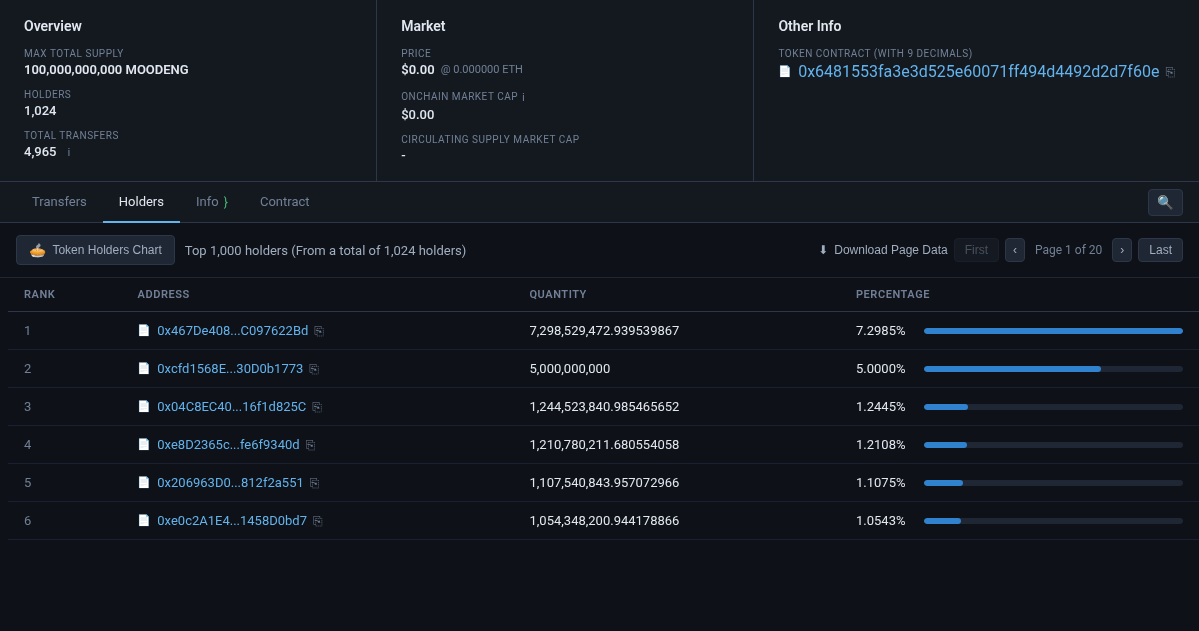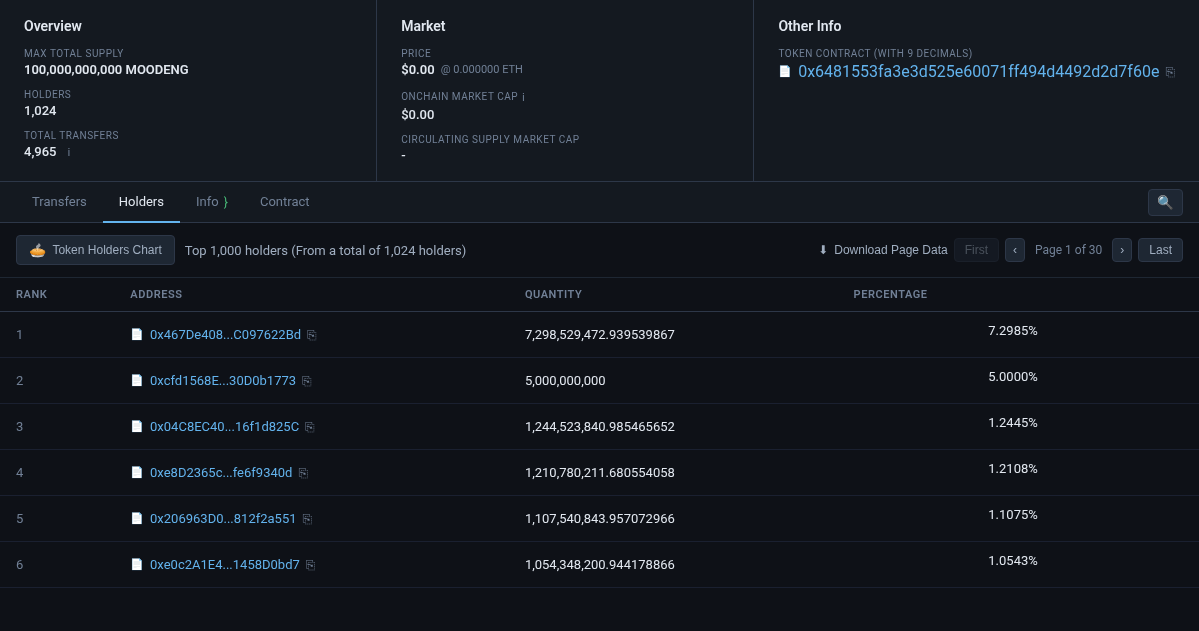--- a/index.html
+++ b/index.html
@@ -204,20 +204,21 @@
 
     .page-info {
       font-size: 12px;
       color: #718096;
       padding: 0 4px;
     }
 
     .table-container {
       background: #0e1117;
       overflow-x: auto;
+      margin-left: 8px;
     }
 
     table {
       width: 100%;
       border-collapse: collapse;
     }
 
     thead tr {
       border-bottom: 1px solid #2d3748;
     }
@@ -268,21 +269,20 @@
     }
 
     .percentage-cell {
       min-width: 200px;
     }
 
     .pct-row {
       display: flex;
       align-items: center;
       gap: 8px;
-      flex-direction: column;
     }
 
     .pct-label {
       color: #e2e8f0;
       font-size: 13px;
       min-width: 60px;
     }
 
     .pct-bar-container {
       flex: 1;
@@ -371,21 +371,21 @@
   <span class="holders-desc">Top 1,000 holders (From a total of 1,024 holders)</span>
 
   <div class="pagination">
     <button class="download-btn">
       <span>⬇</span>
       <span>Download Page Data</span>
     </button>
 
     <button class="page-nav-btn disabled">First</button>
     <button class="page-nav-arrow">‹</button>
-    <span class="page-info">Page 1 of 30</span>
+    <span class="page-info">Page 1 of 20</span>
     <button class="page-nav-arrow">›</button>
     <button class="page-nav-btn">Last</button>
   </div>
 </div>
 
 <div class="table-container">
   <table>
     <thead>
       <tr>
         <th>Rank</th>

